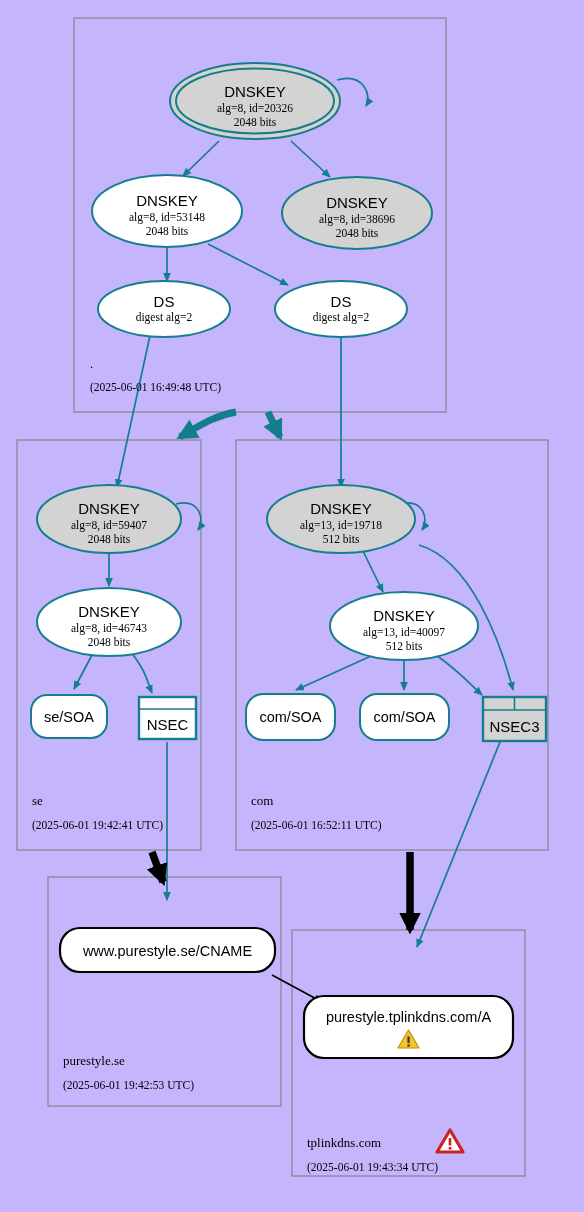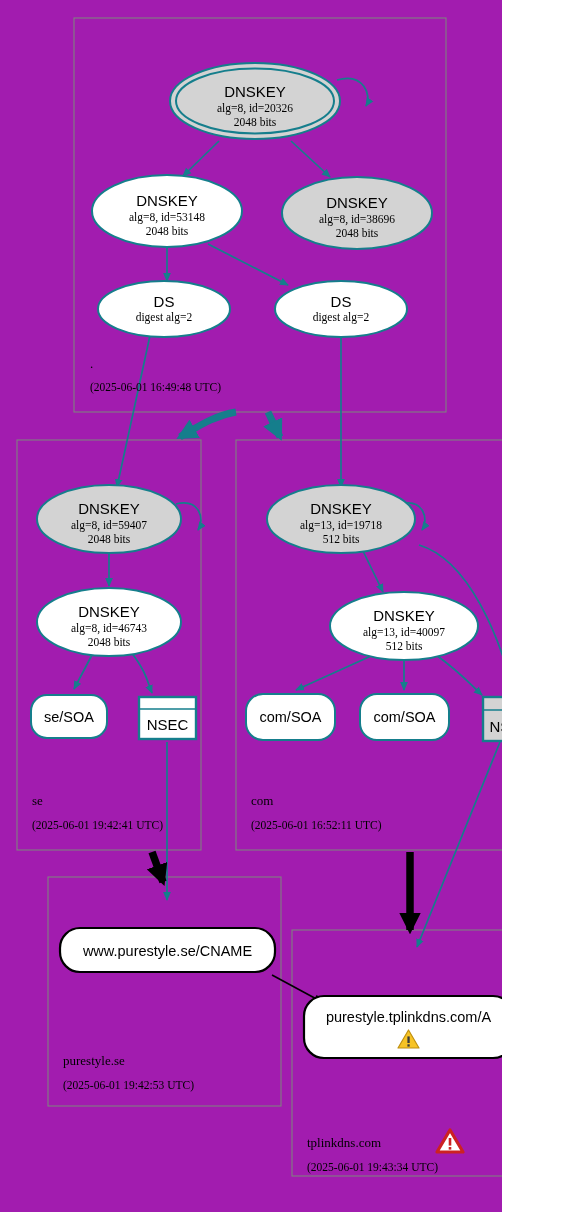--- a/index.html
+++ b/index.html
@@ -2,23 +2,23 @@
 <html><head>
 <meta charset="utf-8">
 <style>
   html, body {
     margin: 0;
     padding: 0;
     background: #ffffff;
   }
   #canvas {
     position: relative;
-    width: 502px;
+    width: 584px;
     height: 1212px;
-    background: #a21caf;
+    background: #c4b5fd;
     font-family: "Liberation Sans", sans-serif;
     overflow: hidden;
   }
   #graph {
     position: absolute;
     left: 0;
     top: 0;
     width: 584px;
     height: 1212px;
   }

